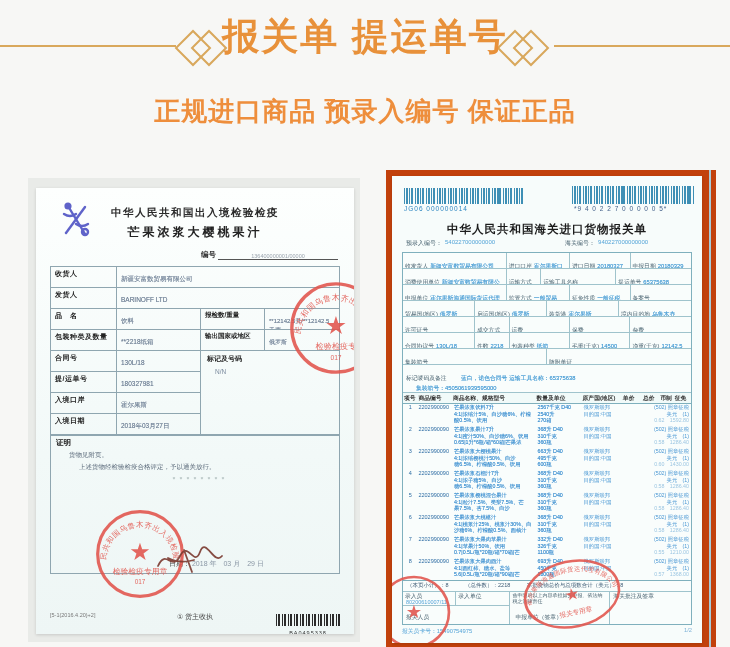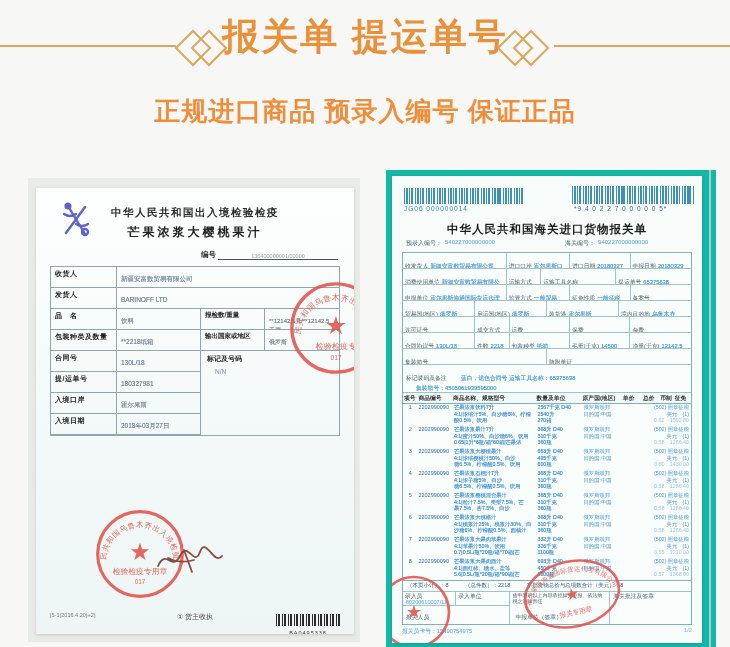--- a/index.html
+++ b/index.html
@@ -15,21 +15,21 @@
   .deco span.d1{left:4px;} .deco span.d2{left:20px;}
   .hdr-title{position:absolute;top:12px;left:0;right:0;text-align:center;
              font-size:37px;font-weight:bold;color:#e8913a;letter-spacing:2px;}
   .hdr-sub{position:absolute;top:61px;left:0;right:0;text-align:center;
            font-size:17px;font-weight:600;color:#e8984a;}
   .hdr-promo{position:absolute;top:94px;left:0;right:0;text-align:center;
              font-size:26px;font-weight:bold;color:#ee8e3c;letter-spacing:1px;}
   
   .photo{position:absolute;overflow:hidden;}
   .photo.pl{left:28px;top:178px;width:332px;height:464px;background:#e9ebe8;}
-  .photo.pr{left:386px;top:170px;width:330px;height:477px;background:#14b8a6;}
+  .photo.pr{left:386px;top:170px;width:330px;height:477px;background:#c2410c;}
   .paper{position:absolute;background:linear-gradient(180deg,#fdfffe 0%,#f2f9f8 60%,#eef6f5 100%);
          box-shadow:0 1px 3px rgba(0,0,0,.15);overflow:hidden;}
   .paper.l{left:8px;top:10px;right:6px;bottom:8px;}
   .paper.r{left:6px;top:6px;right:14px;bottom:4px;background:#f7fcfb;}
   .edge-line{position:absolute;right:5px;top:0;bottom:0;width:2px;background:#a9cbd8;}
   
   .ld-logo{position:absolute;left:22px;top:14px;width:36px;height:36px;}
   .ld-t1{position:absolute;top:18px;left:0;right:0;text-align:center;font-size:10.5px;font-weight:bold;color:#2b2b2b;letter-spacing:1.5px;}
   .ld-t2{position:absolute;top:36px;left:0;right:0;text-align:center;font-size:12px;font-weight:bold;color:#222;letter-spacing:3px;}
   .ld-serial{position:absolute;top:62px;right:16px;font-size:7.5px;color:#333;font-weight:bold;}
@@ -194,20 +194,30 @@
               <div class="ltc lab">入境日期</div>
               <div class="ltc val" style="flex: 1 1 0%;">2018年03月27日</div>
             </div>
           </div>
           <div class="ld-marks">
           <div class="ml">标记及号码</div>
           <div class="mv">N/N</div>
         </div>
       </div>
 
+      <div class="ld-cert">
+        <div class="cl">证明</div>
+        <div class="c1">货物见附页。</div>
+        <div class="c2">上述货物经检验检疫合格评定，予以通关放行。</div>
+        <div class="c3">＊＊＊＊＊＊＊＊</div>
+        <div class="ld-date">
+          <span>日期：</span>
+          <span class="dv">2018 年　03 月　29 日</span>
+        </div>
+      </div>
 
 
       <div class="ld-foot">
         <div class="fl">[5-1(2016.4.20)+2]</div>
         <div class="fc">① 货主收执</div>
         <div class="fr">
           <span class="barcode"></span>
           <span class="bnum">BA0495338</span>
         </div>
       </div>

